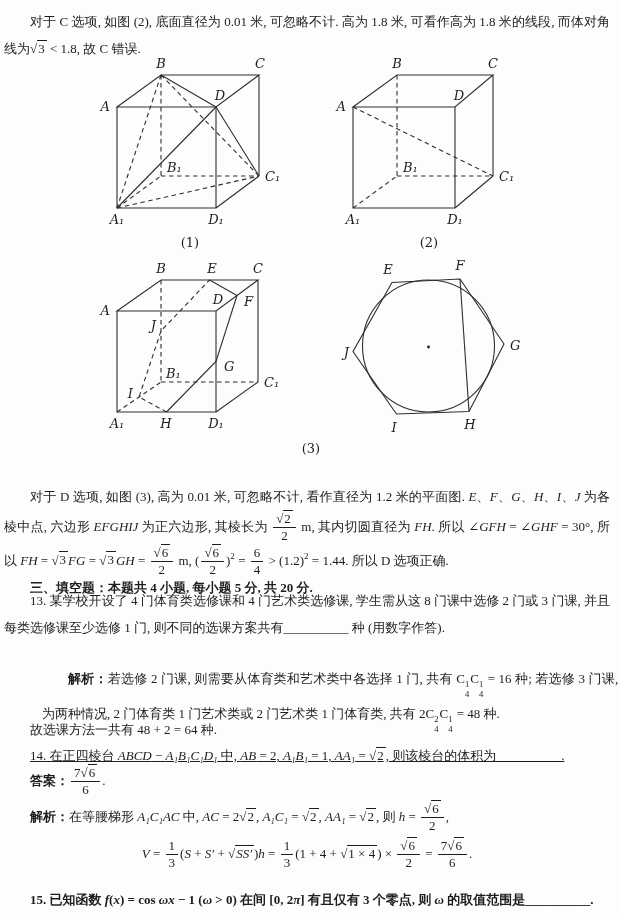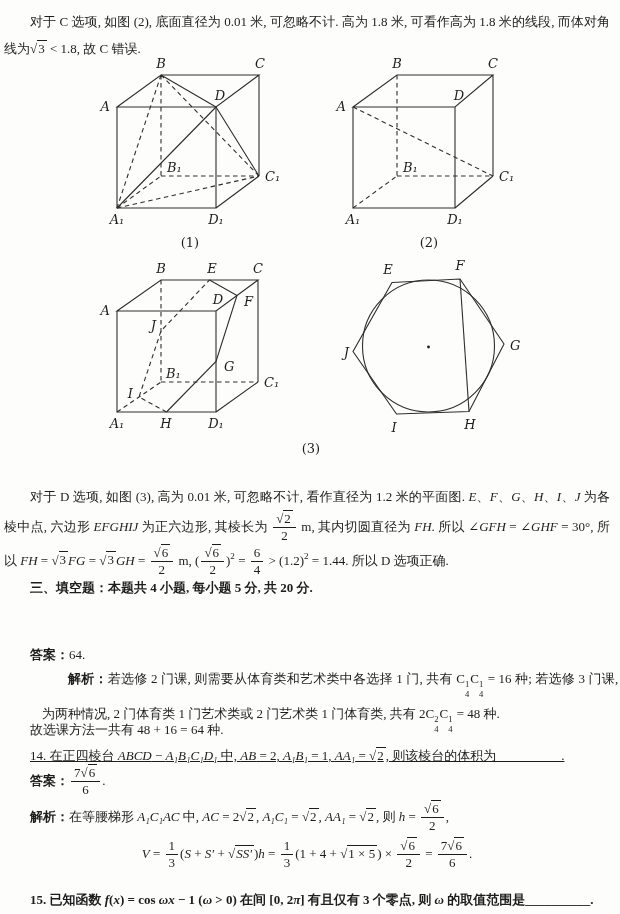--- a/index.html
+++ b/index.html
@@ -110,52 +110,52 @@
       </span> m, (<span class="frac">
         <span class="num"><span class="rad">√<span class="radi">6</span></span></span>
         <span class="den">2</span>
       </span>)<span class="sup">2</span> = <span class="frac">
         <span class="num">6</span>
         <span class="den">4</span>
       </span> &gt; (1.2)<span class="sup">2</span> = 1.44. 所以 D 选项正确.</p>
 
   <p class="para indent" style="top:574px;"><span class="bd">三、填空题：本题共 4 小题, 每小题 5 分, 共 20 分.</span></p>
 
-  <p class="para indent" style="top:641px;"><span class="bd">答案：</span>64.</p>
+  <p class="para indent" style="top:587px;">13. 某学校开设了 4 门体育类选修课和 4 门艺术类选修课, 学生需从这 8 门课中选修 2 门或 3 门课, 并且每类选修课至少选修 1 门, 则不同的选课方案共有__________ 种 (用数字作答).</p>
   <p class="para indent" style="top:665px;margin-left:38px;"><span class="bd">解析：</span>若选修 2 门课, 则需要从体育类和艺术类中各选择 1 门, 共有 C<span class="ss">
         <span>1</span>
         <span>4</span>
       </span>C<span class="ss">
         <span>1</span>
         <span>4</span>
       </span> = 16 种; 若选修 3 门课, 则分为两种情况, 2 门体育类 1 门艺术类或 2 门艺术类 1 门体育类, 共有 2C<span class="ss">
         <span>2</span>
         <span>4</span>
       </span>C<span class="ss">
         <span>1</span>
         <span>4</span>
       </span> = 48 种.</p>
-  <p class="para indent" style="top:716px;">故选课方法一共有 48 + 16 = 64 种.</p>
+  <p class="para indent" style="top:716px;">故选课方法一共有 48 + 2 = 64 种.</p>
 
   <p class="para indent" style="top:742px;text-decoration:underline;">14. 在正四棱台 <span class="it">ABCD</span> − <span class="it">A₁B₁C₁D₁</span> 中, <span class="it">AB</span> = 2, <span class="it">A₁B₁</span> = 1, <span class="it">AA₁</span> = <span class="rad">√<span class="radi">2</span></span>, 则该棱台的体积为__________.</p>
   <p class="para indent" style="top:765px;"><span class="bd">答案：</span><span class="frac">
         <span class="num">7<span class="rad">√<span class="radi">6</span></span></span>
         <span class="den">6</span>
       </span>.</p>
   <p class="para indent" style="top:801px;"><span class="bd">解析：</span>在等腰梯形 <span class="it">A₁C₁AC</span> 中, <span class="it">AC</span> = 2<span class="rad">√<span class="radi">2</span></span>, <span class="it">A₁C₁</span> = <span class="rad">√<span class="radi">2</span></span>, <span class="it">AA₁</span> = <span class="rad">√<span class="radi">2</span></span>, 则 <span class="it">h</span> = <span class="frac">
         <span class="num"><span class="rad">√<span class="radi">6</span></span></span>
         <span class="den">2</span>
       </span>,</p>
   <p class="para center" style="top:838px;"><span class="it">V</span> = <span class="frac">
         <span class="num">1</span>
         <span class="den">3</span>
       </span>(<span class="it">S</span> + <span class="it">S′</span> + <span class="rad">√<span class="radi"><span class="it">SS′</span></span></span>)<span class="it">h</span> = <span class="frac">
         <span class="num">1</span>
         <span class="den">3</span>
-      </span>(1 + 4 + <span class="rad">√<span class="radi">1 × 5</span></span>) × <span class="frac">
+      </span>(1 + 4 + <span class="rad">√<span class="radi">1 × 4</span></span>) × <span class="frac">
         <span class="num"><span class="rad">√<span class="radi">6</span></span></span>
         <span class="den">2</span>
       </span> = <span class="frac">
         <span class="num">7<span class="rad">√<span class="radi">6</span></span></span>
         <span class="den">6</span>
       </span>.</p>
 
   <p class="para indent" style="top:886px;font-weight:bold;">15. 已知函数 <span class="it">f</span>(<span class="it">x</span>) = cos <span class="it">ωx</span> − 1 (<span class="it">ω</span> &gt; 0) 在间 [0, 2<span class="it">π</span>] 有且仅有 3 个零点, 则 <span class="it">ω</span> 的取值范围是__________.</p>
 
 </div>

